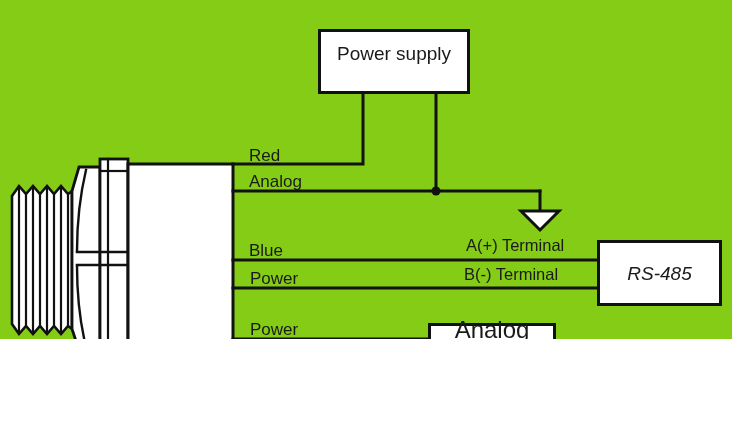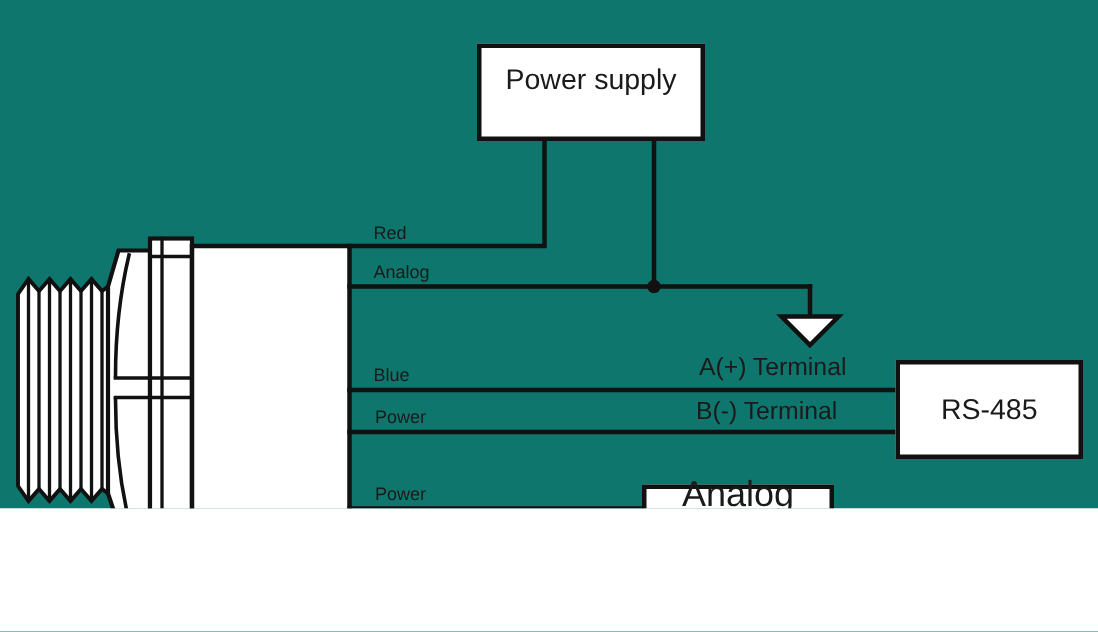--- a/index.html
+++ b/index.html
@@ -1,19 +1,19 @@
 <!DOCTYPE html>
 <html><head>
 <meta charset="utf-8">
 <style>
   html,body{margin:0;padding:0;background:#ffffff;}
   .stage{
     position:relative;
     width:732px;height:339px;
-    background:#0f766e;
+    background:#84cc16;
     font-family:"Liberation Sans", sans-serif;
     color:#111111;
     overflow:hidden;
   }
   .stage svg{position:absolute;left:0;top:0;}
   .box{
     position:absolute;
     box-sizing:border-box;
     border:3px solid #111111;
     background:#ffffff;
@@ -23,26 +23,26 @@
     text-align:center;
     font-size:19px;
     line-height:21px;
     color:#1a1a1a;
   }
   .box.power{
     left:318px;top:29px;width:152px;height:65px;
     align-items:flex-start;
     padding-top:11px;
   }
-  .box.rs485{left:597px;top:240px;width:125px;height:66px;}
+  .box.rs485{left:597px;top:240px;width:125px;height:66px;font-style:italic;}
   .box.analog{left:428px;top:323px;width:128px;height:33px;font-size:24px;}
   .box .stack{display:flex;flex-direction:column;}
   .lbl{
     position:absolute;
-    font-size:12px;
+    font-size:17px;
     line-height:17px;
     white-space:nowrap;
     color:#1a1a1a;
   }
   .lbl.red{left:249px;top:147px;}
   .lbl.black{left:249px;top:173px;}
   .lbl.blue{left:249px;top:242px;}
   .lbl.green{left:250px;top:270px;}
   .lbl.yellow{left:250px;top:321px;}
   .lbl.term-a{left:466px;top:237px;font-size:16.5px;}

